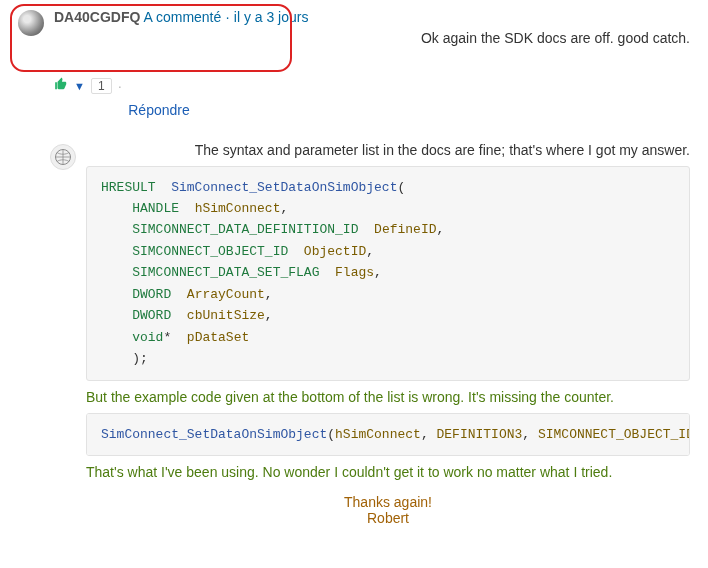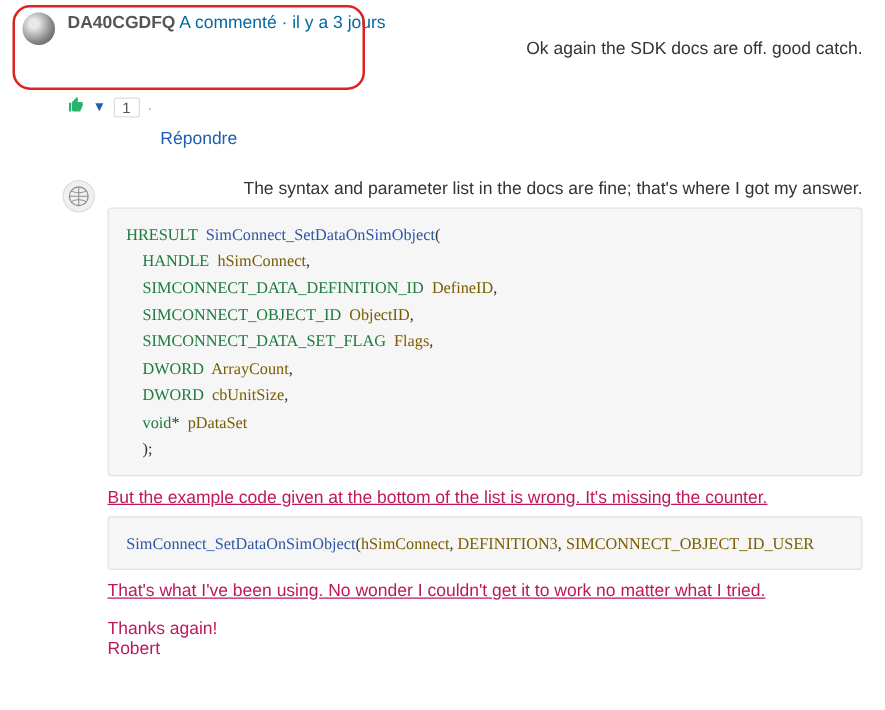--- a/index.html
+++ b/index.html
@@ -27,39 +27,39 @@
   .thumb-up { color: #26b36b; font-size: 14px; }
   .thumb-up.gray { color: #888; }
   .chev { color: #1c5eb5; font-size: 11px; }
   .chev.gray { color: #888; }
   .vote-box { background: #fff; border: 1px solid #ddd; border-radius: 2px; padding: 0 6px; font-size: 12px; color: #555; }
   .vote-box.plain { border: none; background: transparent; color:#555; }
   .dot-sep { color: #bbb; }
   .reply-link { color: #1c5eb5; cursor: pointer; margin-top: 48px; }
   .highlight-box { position:absolute; top:-4px; left:-8px; border:2px solid #d22; border-radius:14px; width:282px; height:68px; pointer-events:none; }
   .nested { margin-left: 32px; }
-  .para { margin: 6px 0; color:#be185d;text-decoration:underline; }
+  .para { margin: 6px 0; color:#4d7c0f; }
   .codeblock {
     background: #f6f6f6;
     border: 1px solid #e2e2e2;
     border-radius: 3px;
     padding: 10px 14px;
-    font-family: Liberation Serif, serif;
+    font-family: Liberation Mono, monospace;
     font-size: 13px;
     line-height: 1.65;
     white-space: pre;
     overflow-x: auto;
     margin: 8px 0;
   }
   .tok-type   { color: #1f7a3e; }  
   .tok-func   { color: #2f56a3; }  
   .tok-ident  { color: #7a5c00; }
   .tok-plain  { color: #333; }
   .sig p { margin: 0; }
-  .sig { margin-top: 14px; color:#be185d; }
+  .sig { margin-top: 14px; color:#a16207;text-align:center; }
 </style>
 </head>
 <body>
 
 <div class="comment">
   <div class="highlight-box"></div>
   <div class="avatar avatar-globe"></div>
   <div class="comment-body">
     <div class="header-line">
       <span class="username">DA40CGDFQ</span>

